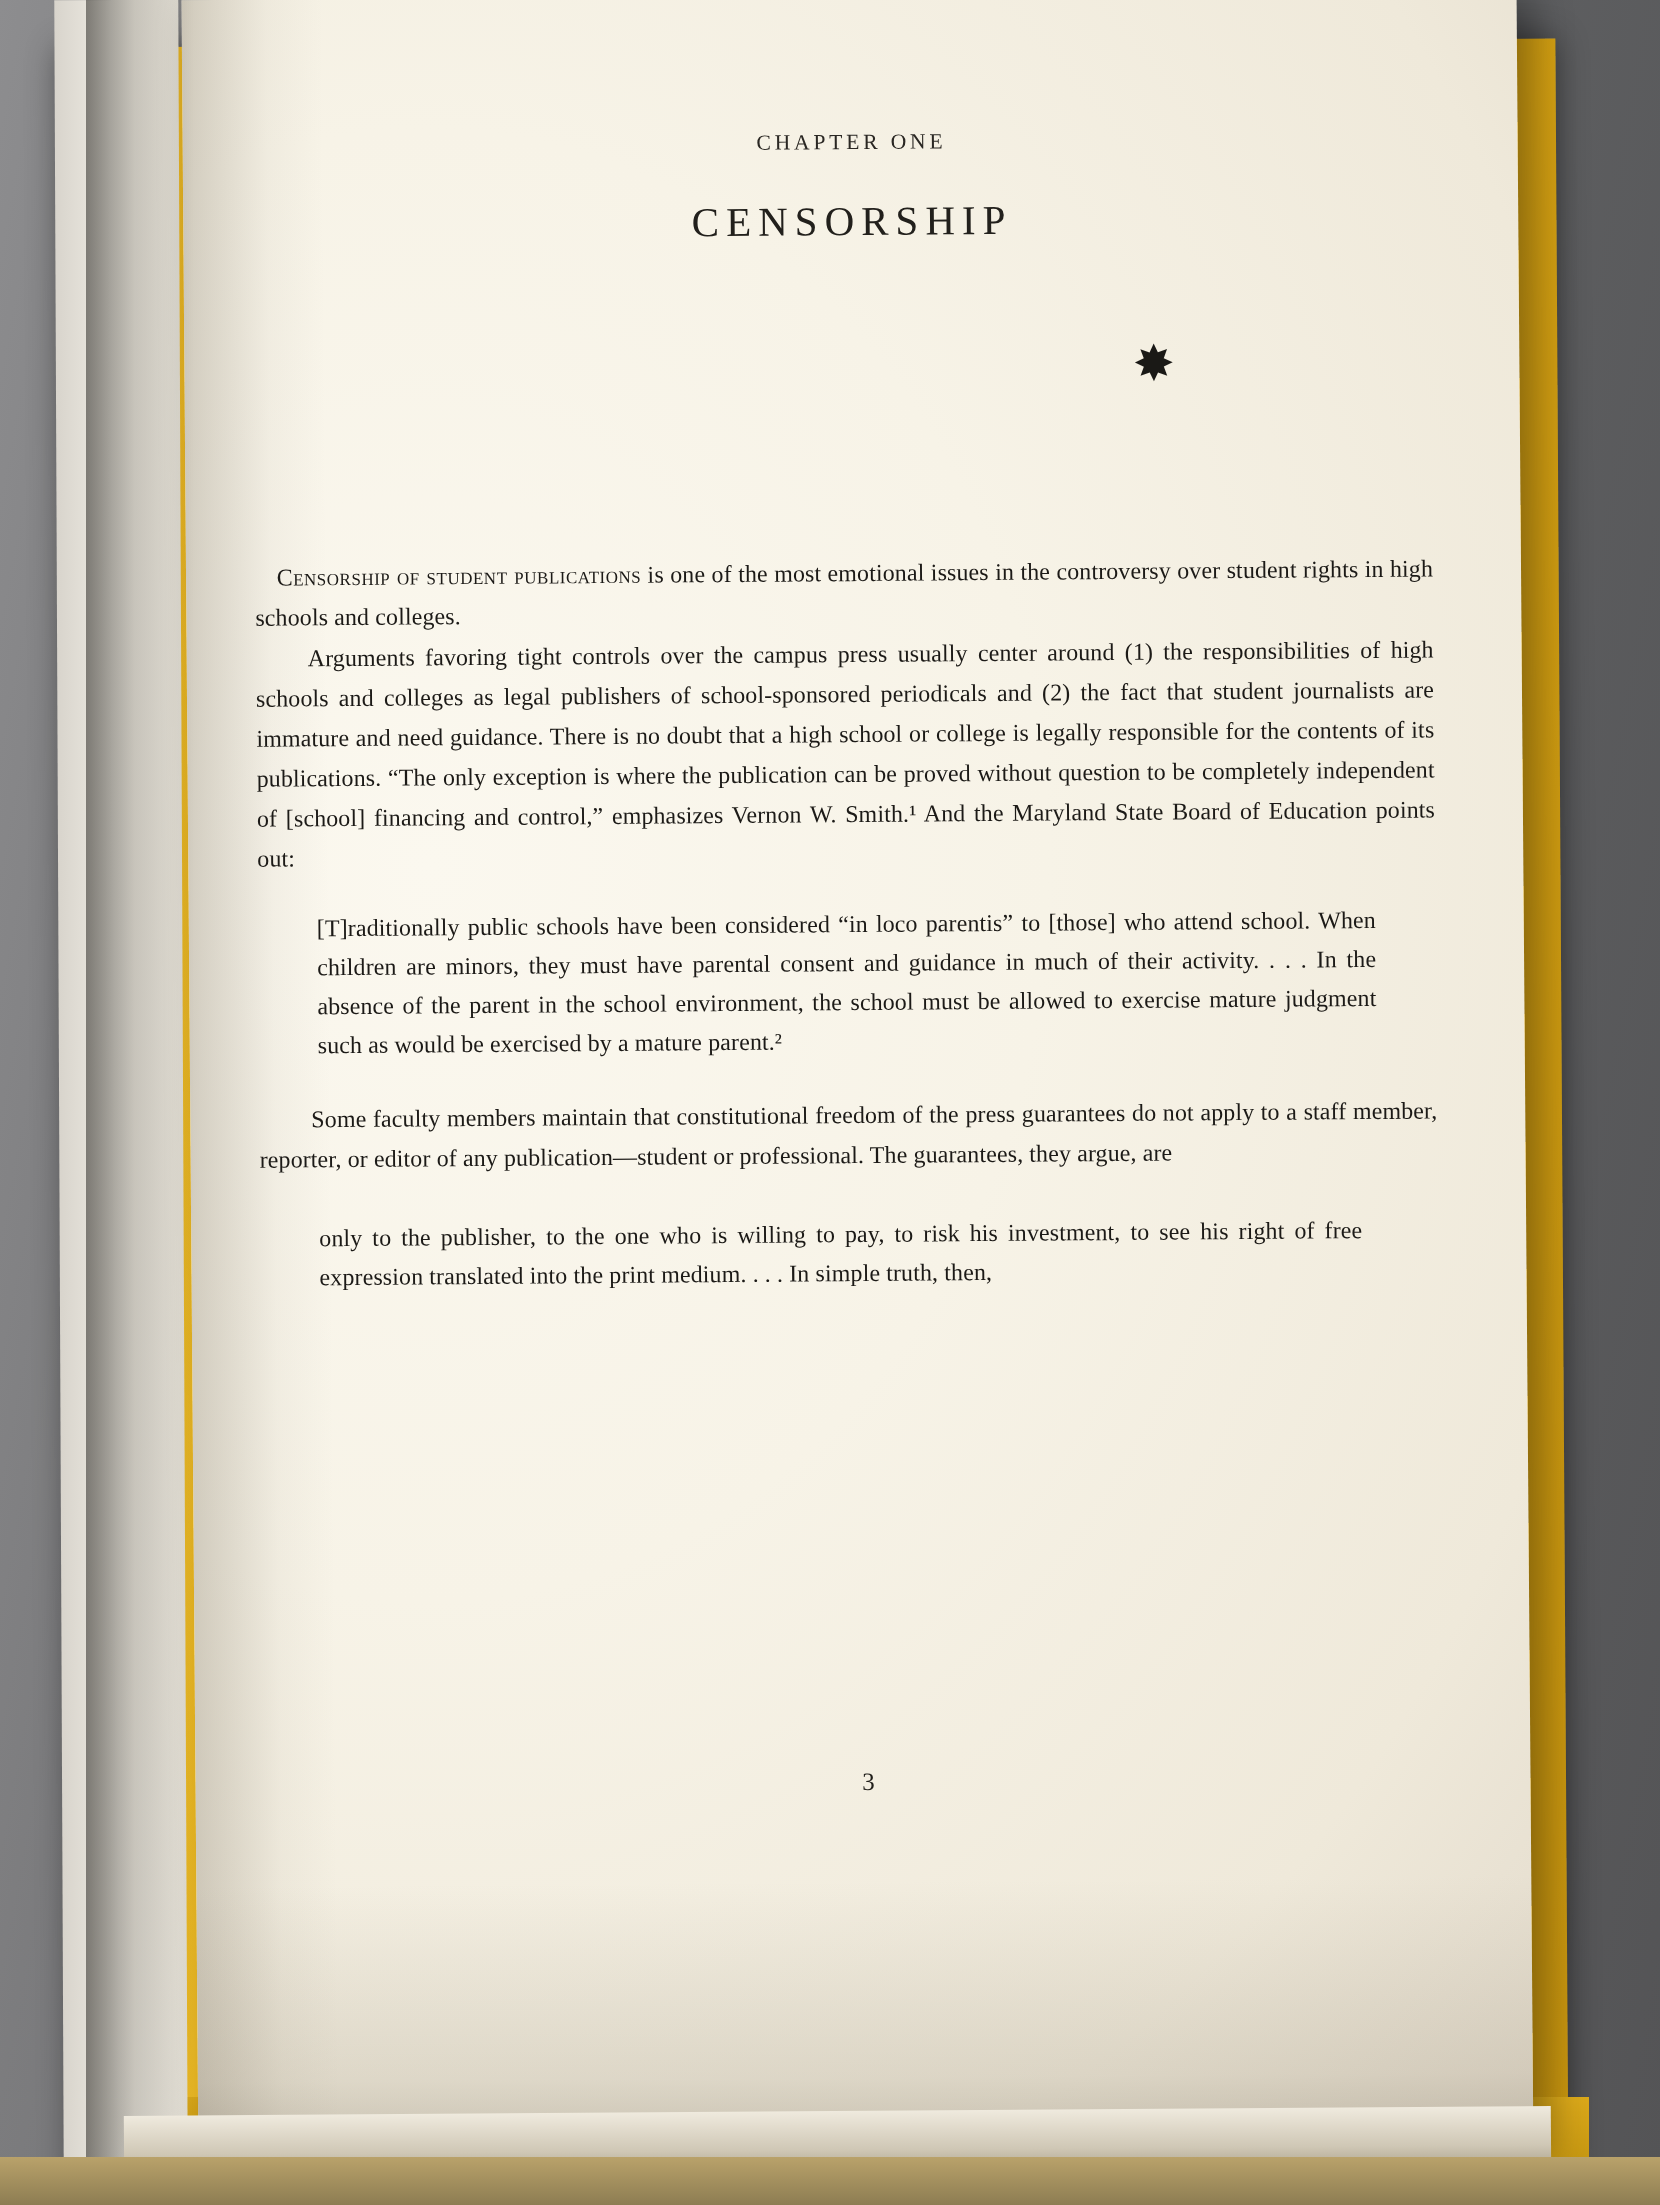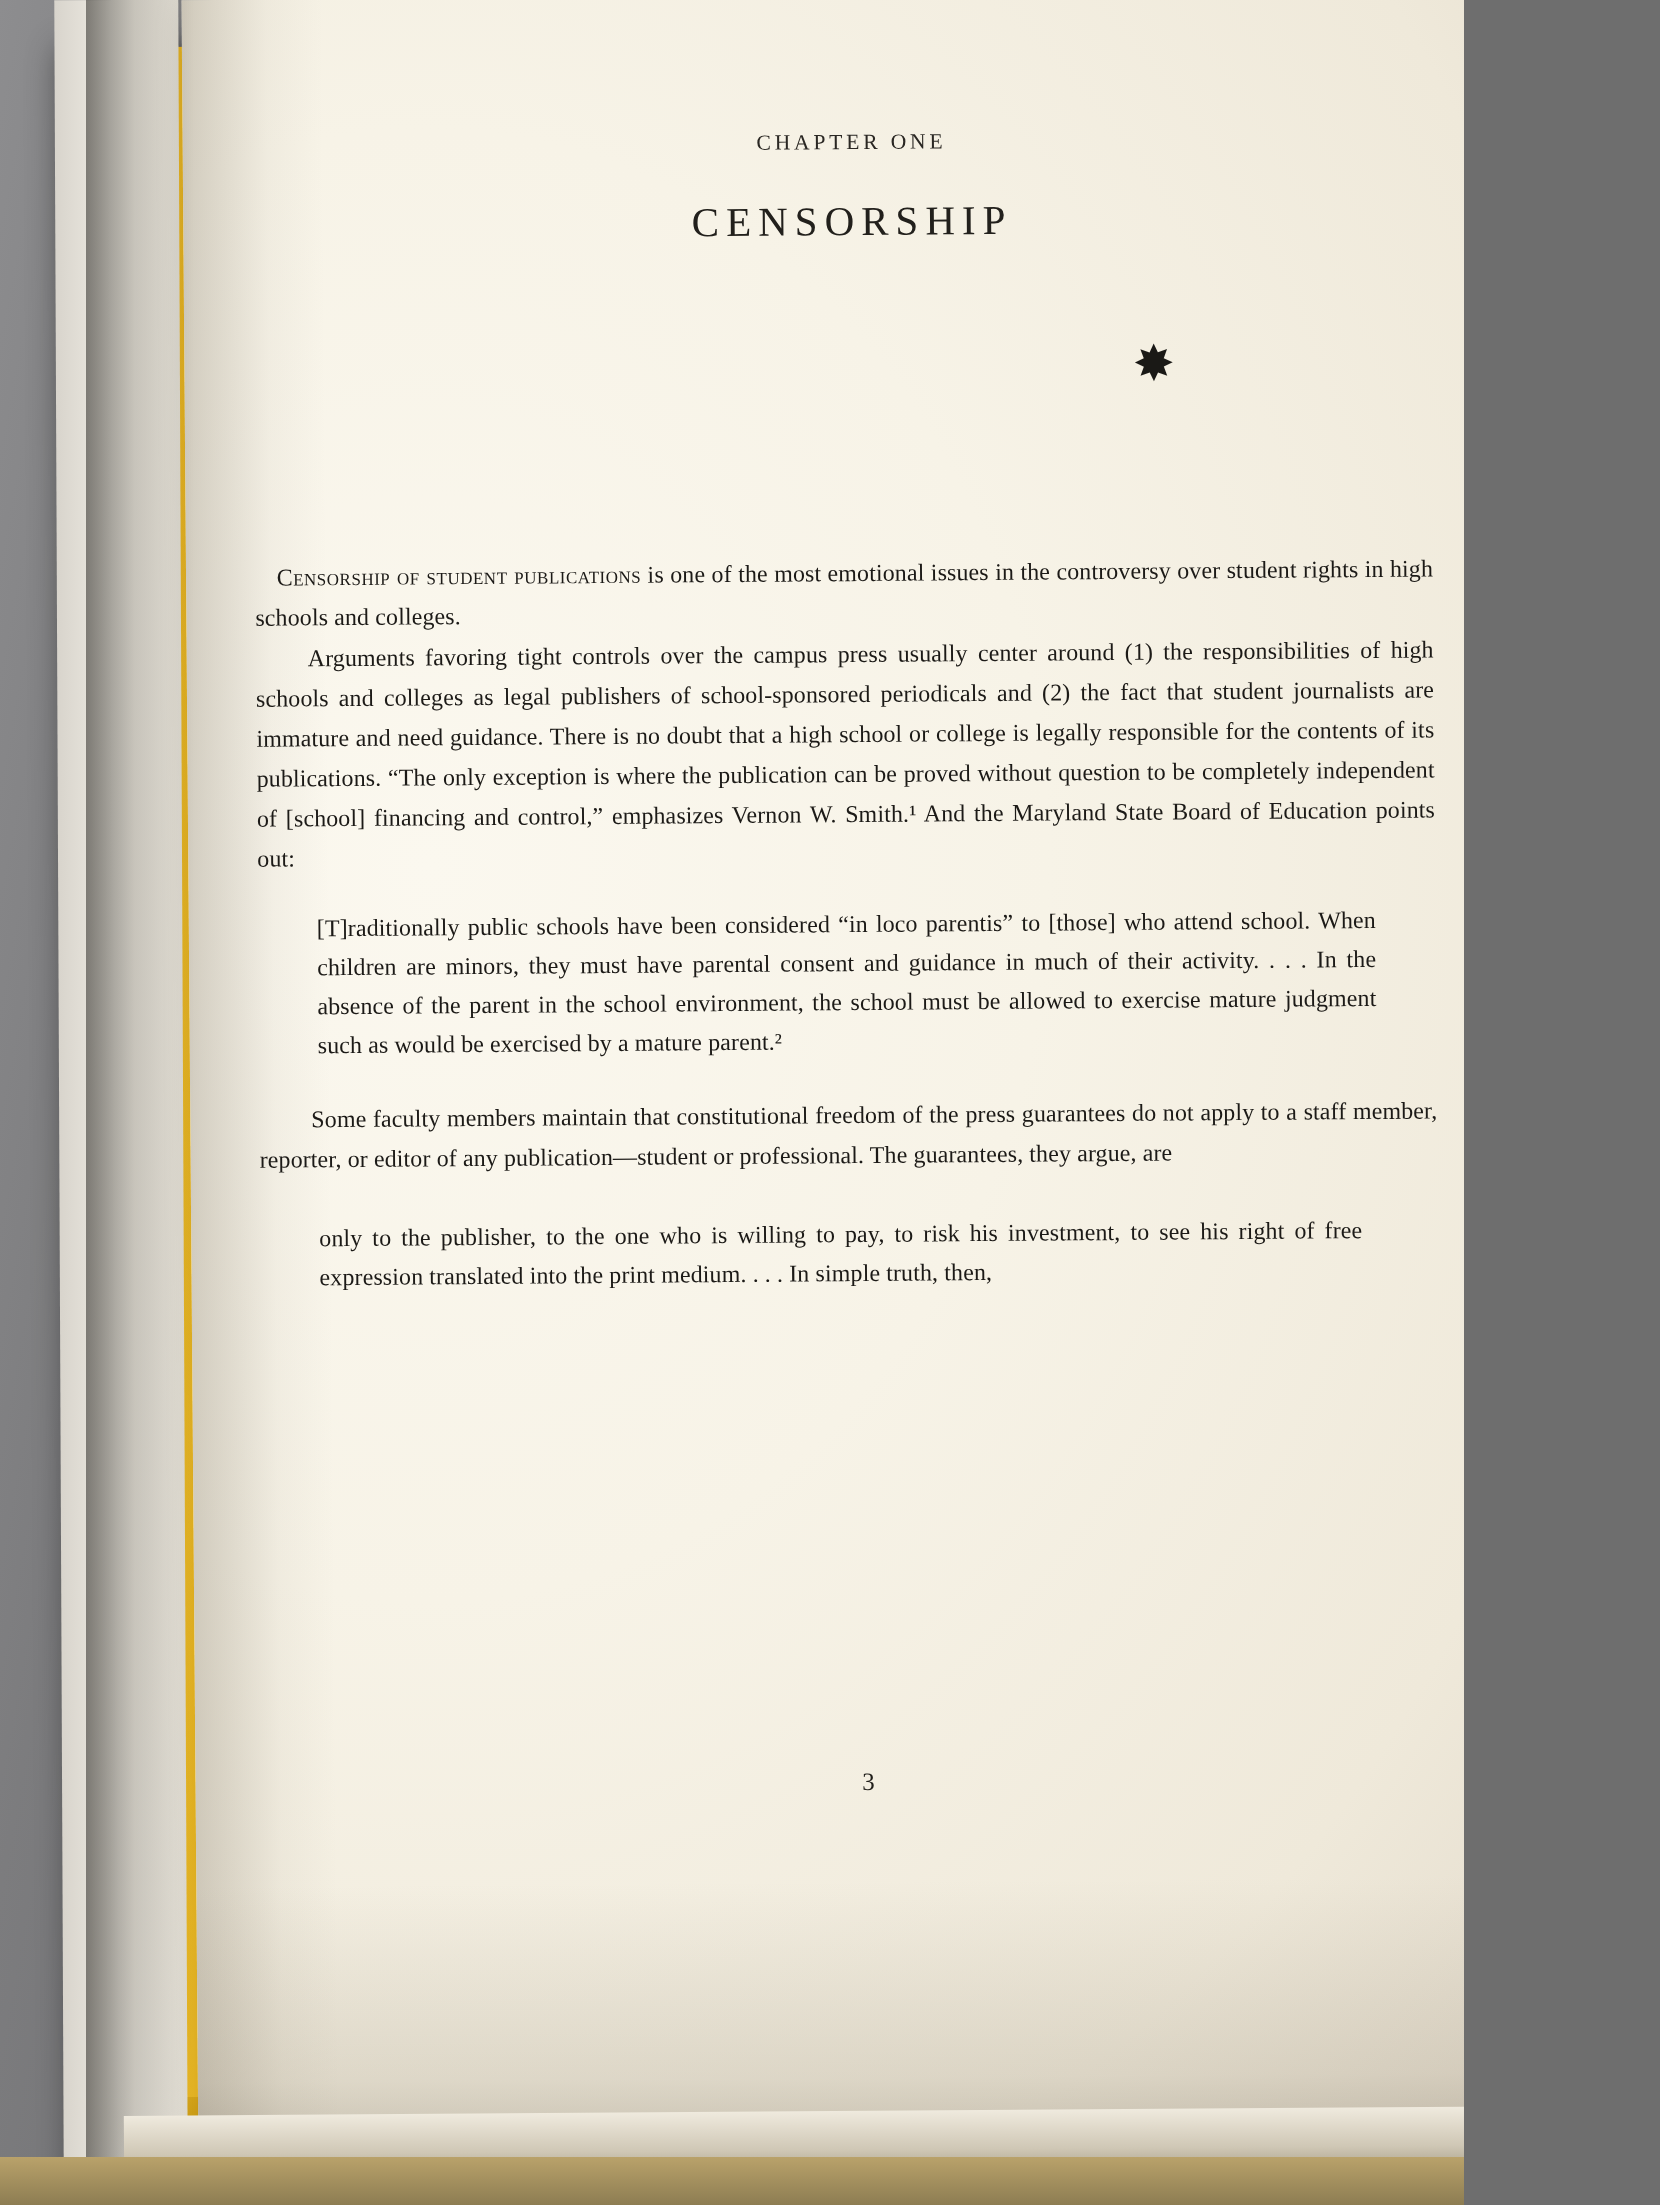--- a/index.html
+++ b/index.html
@@ -10,21 +10,21 @@
   body {
     width: 1660px;
     height: 2205px;
     overflow: hidden;
     font-family: "Liberation Serif", serif;
   }
 
   
   .scene {
     position: relative;
-    width: 1464px;
+    width: 1660px;
     height: 2205px;
     background: linear-gradient(100deg, #8d8d8f 0%, #7c7c7e 18%, #6d6d70 40%, #5f6062 70%, #545456 100%);
     overflow: hidden;
   }
 
   
   .book-board {
     position: absolute;
     left: 65px;
     top: 43px;

